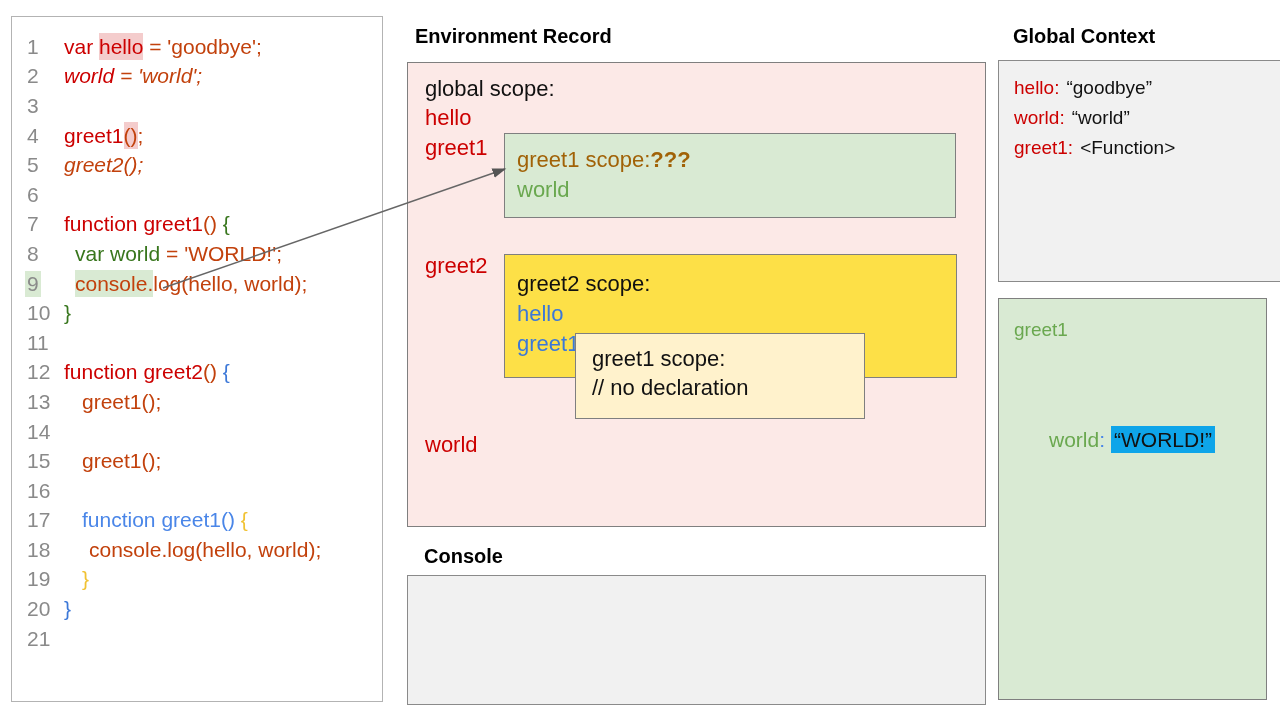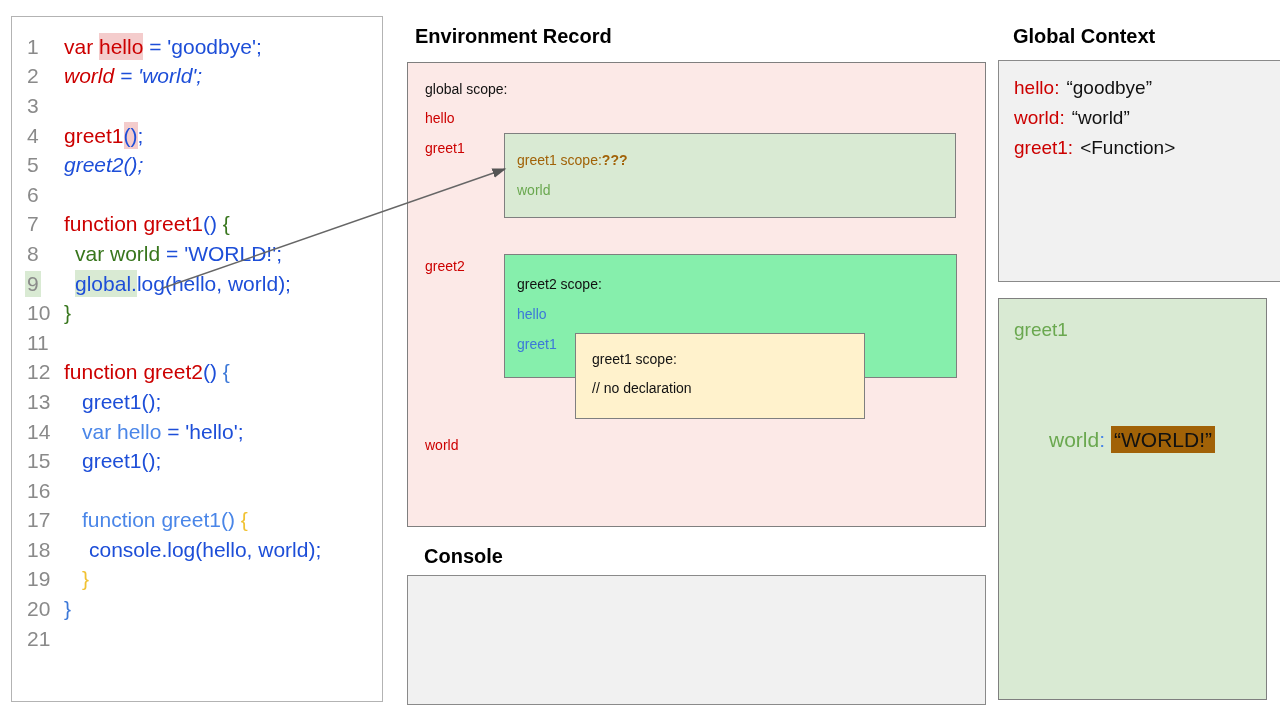--- a/index.html
+++ b/index.html
@@ -14,53 +14,53 @@
   .code-line { display:flex; align-items:center; height:29.6px; font-size:21px; white-space:pre; }
   .ln { flex:none; width:52px; padding-left:13px; color:#8a8a8a; }
   .ln .ln-inner { display:inline-block; padding:1px 2px; }
   .ln .ln-inner.hl { background:#d9ead3; }
   .code-text span { padding:2px 0;text-align:center; }
   .c-red   { color:#cc0000; }
   .c-green { color:#38761d; }
   .c-blue  { color:#3c78d8; }
   .c-blueL { color:#4a86e8; }
   .c-yellow{ color:#f1c232; }
-  .c-black { color:#1d4ed8; }
+  .c-black { color:#c2410c; }
   .bg-pink  { background:#f4cccc; }
   .bg-green { background:#d9ead3; }
 
   
   .hdr { position:absolute; font-size:20px; font-weight:bold; color:#000; }
   .hdr-env     { left:415px; top:25px; }
   .hdr-console { left:424px; top:545px; }
   .hdr-gc      { left:1013px; top:25px; }
 
   
   .box { position:absolute; border:1.5px solid #7f7f7f; }
   .global-scope-box { left:407px; top:62px; width:579px; height:465px; background:#fce9e7; }
-  .env-label { position:absolute; font-size:14px; line-height:24px; white-space:pre; }
+  .env-label { position:absolute; font-size:22px; line-height:24px; white-space:pre; }
   .gs-title  { left:17px; top:76px;  color:#111; }
   .gs-hello  { left:17px; top:105px; color:#cc0000; }
   .gs-greet1 { left:17px; top:135px; color:#cc0000; }
   .gs-greet2 { left:17px; top:253px; color:#cc0000; }
   .gs-world  { left:17px; top:432px; color:#cc0000; }
   .global-scope-box .env-label {  }
   
   .global-scope-box .gs-title  { top:14px; }
   .global-scope-box .gs-hello  { top:43px; }
   .global-scope-box .gs-greet1 { top:73px; }
   .global-scope-box .gs-greet2 { top:191px; }
   .global-scope-box .gs-world  { top:370px; }
 
   .greet1-scope-box { left:96px; top:70px; width:452px; height:85px; background:#d9ead3; }
   .greet1-scope-box .sc-line1 { left:12px; top:14px; color:#a16207; }
   .greet1-scope-box .sc-line2 { left:12px; top:44px; color:#6aa84f; }
   .sc-q { font-weight:bold; }
 
-  .greet2-scope-box { left:96px; top:191px; width:453px; height:124px; background:#86efac; }
+  .greet2-scope-box { left:96px; top:191px; width:453px; height:124px; background:#fde047; }
   .greet2-scope-box .sc-line1 { left:12px; top:17px; color:#111; }
   .greet2-scope-box .sc-line2 { left:12px; top:47px; color:#3c78d8; }
   .greet2-scope-box .sc-line3 { left:12px; top:77px; color:#3c78d8; }
 
   .greet1-nested-box { left:70px; top:78px; width:290px; height:86px; background:#fff2cc; }
   .greet1-nested-box .sc-line1 { left:16px; top:13px; color:#111; }
   .greet1-nested-box .sc-line2 { left:16px; top:42px; color:#111; }
 
   
   .console-box { left:407px; top:575px; width:579px; height:130px; background:#f1f1f1; border:1.5px solid #8a8a8a; }
@@ -72,46 +72,46 @@
   .gc-name { color:#cc0000; }
   .gc-value { color:#111; margin-left:7px; }
 
   
   .ec-box { left:998px; top:298px; width:269px; height:402px; background:#d9ead3; border:1.5px solid #7f7f7f; }
   .ec-fn    { position:absolute; left:15px; top:20px;  font-size:19px; color:#6aa84f; }
   .ec-title { position:absolute; left:15px; top:46px;  font-size:20px; font-weight:bold; color:#000; }
   .ec-world { position:absolute; left:15px; top:105px; font-size:21px; white-space:pre; }
   .ec-var   { color:#6aa84f; }
   .ec-colon { color:#4a86e8; }
-  .ec-value { color:#111; background:#a16207; padding:2px 3px; margin-left:6px; }
+  .ec-value { color:#111; background:#0ea5e9; padding:2px 3px; margin-left:6px; }
 
   
   .arrow-svg { position:absolute; left:0; top:0; width:1280px; height:712px; pointer-events:none; }
 </style>
 </head>
 <body>
 
 <div class="stage">
 
   <div class="code-panel">
     <div class="code-lines">
         <div class="code-line"><span class="ln"><span class="ln-inner">1</span></span><span class="code-text" style="padding-left: 0px;"><span class="c-red">var </span><span class="c-red bg-pink">hello</span><span class="c-black"> = 'goodbye';</span></span></div>
         <div class="code-line"><span class="ln"><span class="ln-inner">2</span></span><span class="code-text" style="padding-left: 0px; font-style: italic;"><span class="c-red">world</span><span class="c-black"> = 'world';</span></span></div>
         <div class="code-line"><span class="ln"><span class="ln-inner">3</span></span><span class="code-text" style="padding-left: 0px;"></span></div>
         <div class="code-line"><span class="ln"><span class="ln-inner">4</span></span><span class="code-text" style="padding-left: 0px;"><span class="c-red">greet1</span><span class="c-black bg-pink">()</span><span class="c-black">;</span></span></div>
         <div class="code-line"><span class="ln"><span class="ln-inner">5</span></span><span class="code-text" style="padding-left: 0px; font-style: italic;"><span class="c-black">greet2();</span></span></div>
         <div class="code-line"><span class="ln"><span class="ln-inner">6</span></span><span class="code-text" style="padding-left: 0px;"></span></div>
         <div class="code-line"><span class="ln"><span class="ln-inner">7</span></span><span class="code-text" style="padding-left: 0px;"><span class="c-red">function greet1</span><span class="c-black">() </span><span class="c-green">{</span></span></div>
         <div class="code-line"><span class="ln"><span class="ln-inner">8</span></span><span class="code-text" style="padding-left: 11px;"><span class="c-green">var world</span><span class="c-black"> = 'WORLD!';</span></span></div>
-        <div class="code-line"><span class="ln"><span class="ln-inner hl">9</span></span><span class="code-text" style="padding-left: 11px;"><span class="c-black bg-green">global.</span><span class="c-black">log(hello, world);</span></span></div>
+        <div class="code-line"><span class="ln"><span class="ln-inner hl">9</span></span><span class="code-text" style="padding-left: 11px;"><span class="c-black bg-green">console.</span><span class="c-black">log(hello, world);</span></span></div>
         <div class="code-line"><span class="ln"><span class="ln-inner">10</span></span><span class="code-text" style="padding-left: 0px;"><span class="c-green">}</span></span></div>
         <div class="code-line"><span class="ln"><span class="ln-inner">11</span></span><span class="code-text" style="padding-left: 0px;"></span></div>
         <div class="code-line"><span class="ln"><span class="ln-inner">12</span></span><span class="code-text" style="padding-left: 0px;"><span class="c-red">function greet2</span><span class="c-black">() </span><span class="c-blue">{</span></span></div>
         <div class="code-line"><span class="ln"><span class="ln-inner">13</span></span><span class="code-text" style="padding-left: 18px;"><span class="c-black">greet1();</span></span></div>
-        <div class="code-line"><span class="ln"><span class="ln-inner">14</span></span><span class="code-text" style="padding-left: 18px;"><span class="c-blueL">var hello</span><span class="c-black"> = 'hello';</span></span></div>
+        <div class="code-line"><span class="ln"><span class="ln-inner">14</span></span></div>
         <div class="code-line"><span class="ln"><span class="ln-inner">15</span></span><span class="code-text" style="padding-left: 18px;"><span class="c-black">greet1();</span></span></div>
         <div class="code-line"><span class="ln"><span class="ln-inner">16</span></span><span class="code-text" style="padding-left: 0px;"></span></div>
         <div class="code-line"><span class="ln"><span class="ln-inner">17</span></span><span class="code-text" style="padding-left: 18px;"><span class="c-blueL">function greet1() </span><span class="c-yellow">{</span></span></div>
         <div class="code-line"><span class="ln"><span class="ln-inner">18</span></span><span class="code-text" style="padding-left: 25px;"><span class="c-black">console.log(hello, world);</span></span></div>
         <div class="code-line"><span class="ln"><span class="ln-inner">19</span></span><span class="code-text" style="padding-left: 18px;"><span class="c-yellow">}</span></span></div>
         <div class="code-line"><span class="ln"><span class="ln-inner">20</span></span><span class="code-text" style="padding-left: 0px;"><span class="c-blue">}</span></span></div>
         <div class="code-line"><span class="ln"><span class="ln-inner">21</span></span><span class="code-text" style="padding-left: 0px;"></span></div>
       </div>
   </div>
 

